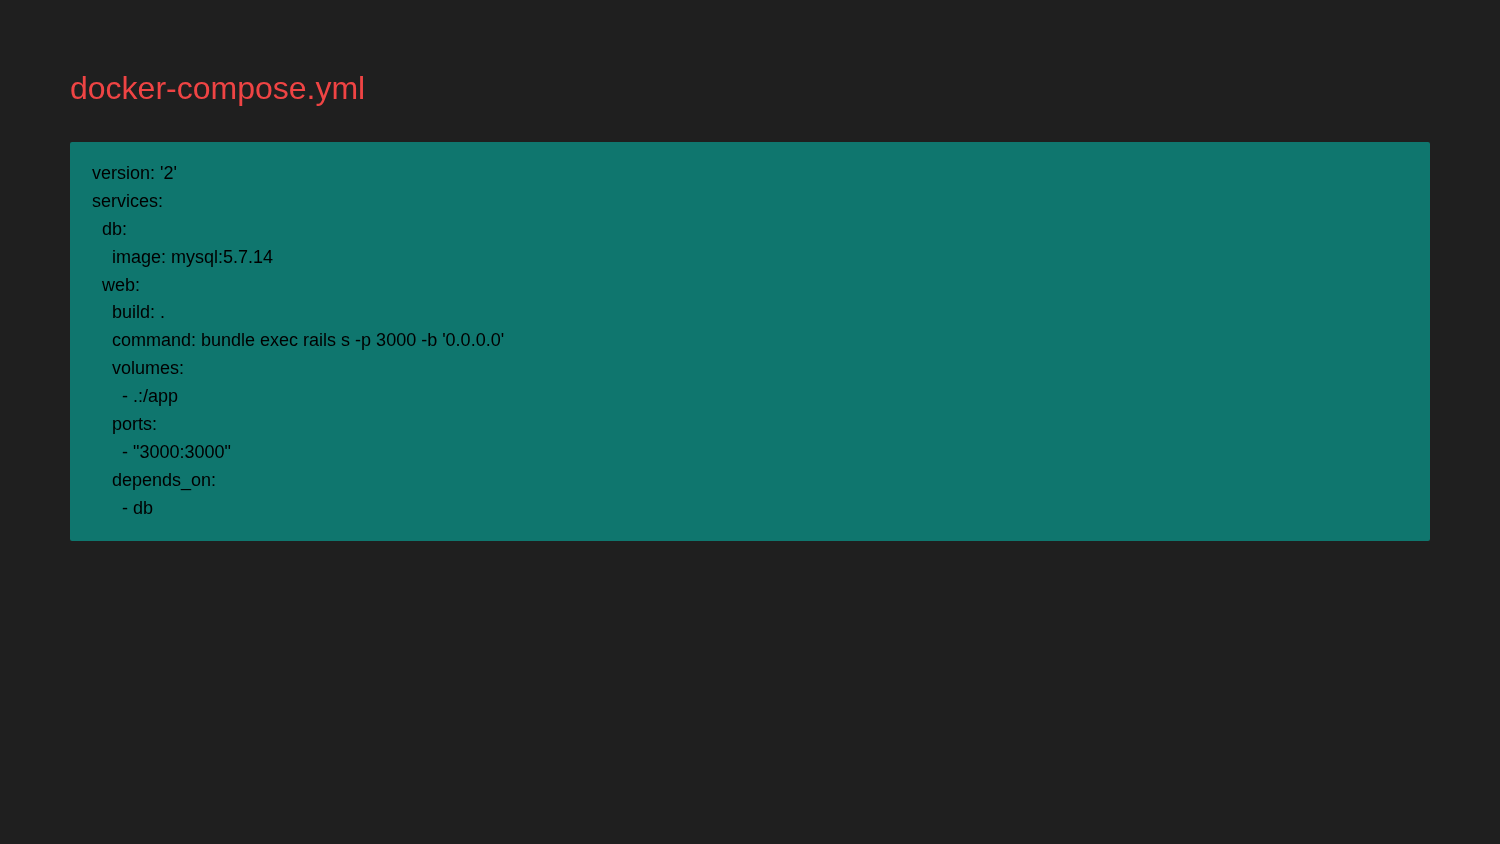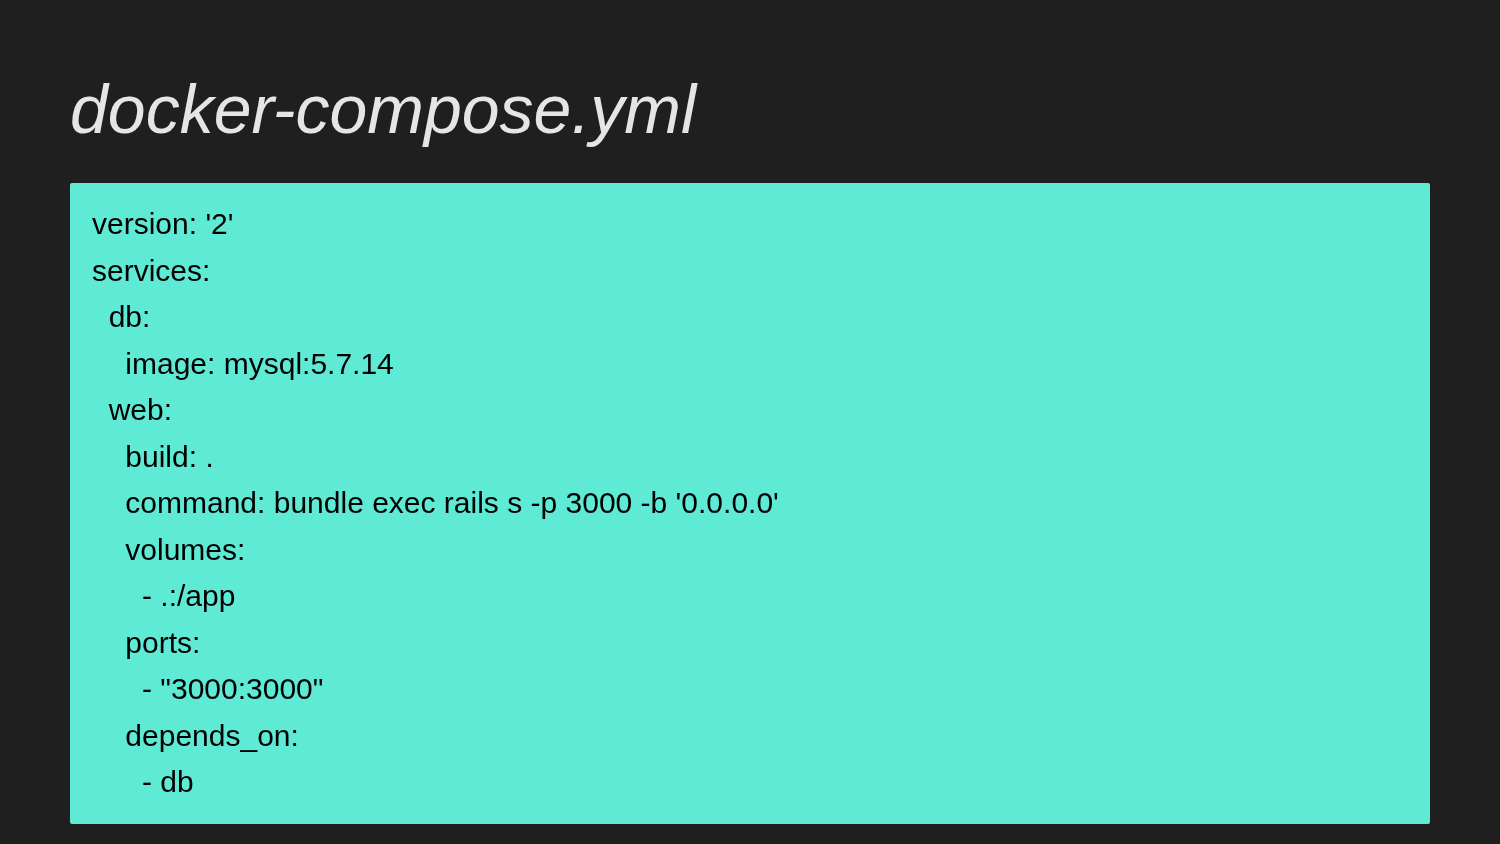--- a/index.html
+++ b/index.html
@@ -13,31 +13,30 @@
       background-color: #1f1f1f;
       font-family: Arial, Helvetica, sans-serif;
       overflow: hidden;
     }
     .slide {
       width: 100%;
       height: 100%;
       padding: 70px 70px 0 70px;
     }
     .title {
-      color: #e5e5e5;
-      font-size: 68px;
+      color: #ef4444;
+      font-size: 32px;
       font-weight: 400;
       margin-bottom: 35px;
-      font-style: italic;
     }
     .code-block {
-      background-color: #5eead4;
+      background-color: #0f766e;
       color: #000000;
       font-family: Arial, Helvetica, sans-serif;
-      font-size: 30px;
+      font-size: 18px;
       line-height: 1.55;
       padding: 18px 22px;
       white-space: pre;
       border-radius: 2px;
     }
   </style>
 </head>
 <body>
 
 <div class="slide">

